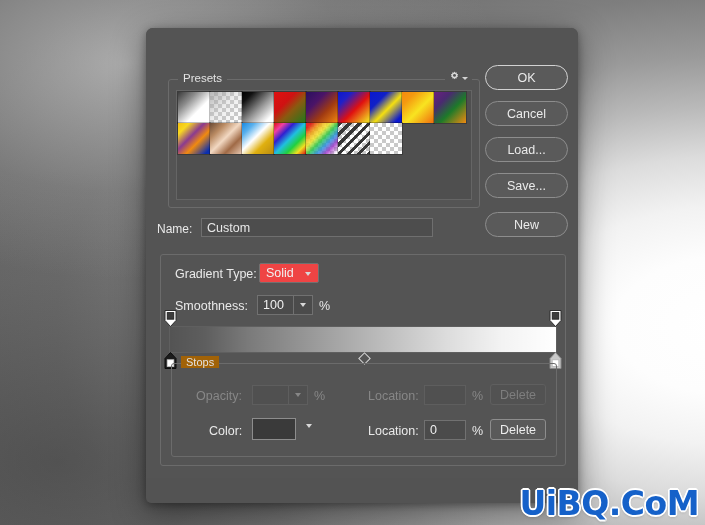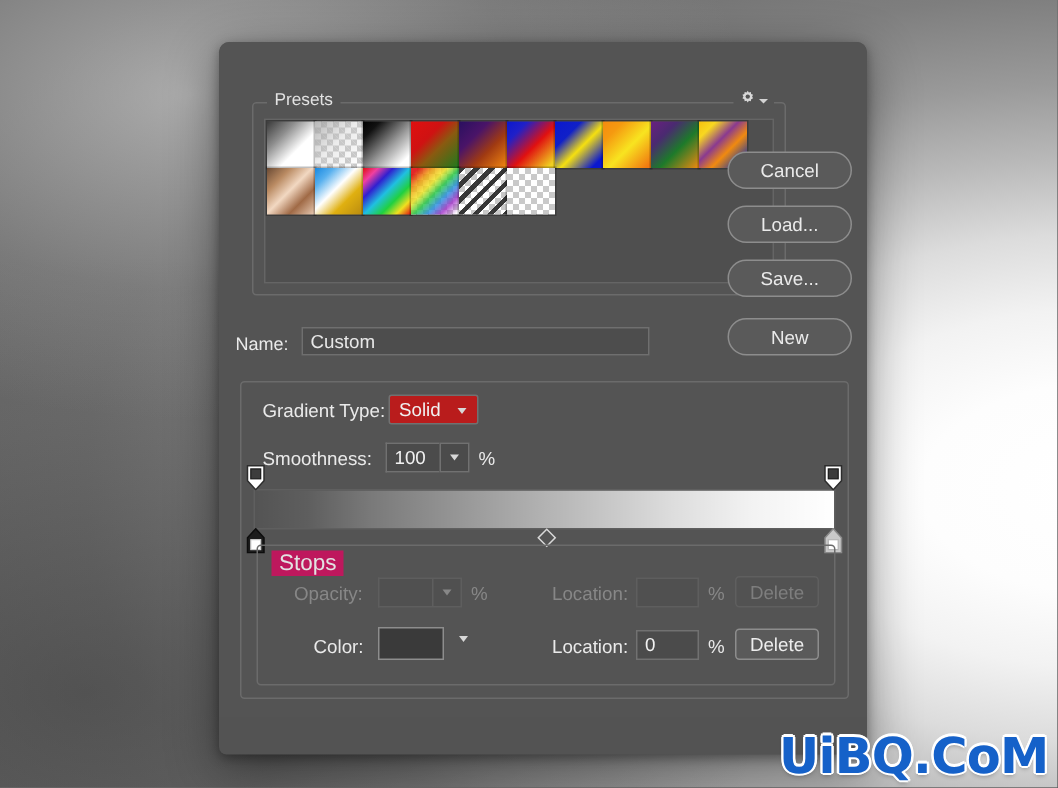--- a/index.html
+++ b/index.html
@@ -97,24 +97,23 @@
     top: -8px;
     left: 9px;
     background: #545454;
     padding: 0 5px;
     font-size: 11.5px;
     color: #e2e2e2;
   }
 
   #presets-group {
     left: 22px;
-    top: 40px;
+    top: 51px;
     width: 310px;
     height: 127px;
-    padding-left: 44px;
   }
   #gear {
     position: absolute;
     right: 7px;
     top: -9px;
     background: #545454;
     padding: 0 4px;
     display: flex;
     align-items: center;
     gap: 2px;
@@ -216,21 +215,21 @@
   .row-label {
     font-size: 12.5px;
     color: #eaeaea;
   }
   .row-label.dim { color: #878787; }
 
   #gtype-label { position: absolute; left: 14px; top: 12px; }
   #gtype-select {
     position: absolute; left: 98px; top: 8px;
     width: 60px; height: 20px;
-    background: #b91c1c;
+    background: #ef4444;
     border: 1px solid #717171;
     border-radius: 2px;
     color: #f0f0f0;
     font-size: 12.5px;
     display: flex; align-items: center;
     padding-left: 6px;
     box-sizing: border-box;
   }
   .caret {
     width: 0; height: 0;
@@ -316,22 +315,22 @@
     position: absolute;
     left: 10px;
     top: 108px;
     width: 384px;
     height: 92px;
     border: 1px solid #6b6b6b;
     border-radius: 3px;
   }
   #stops-legend {
     position: absolute; top: -8px; left: 9px;
-    background: #be185d; padding: 0 5px;
-    font-size: 15px; color: #e2e2e2; margin-top: 11px;
+    background: #a16207; padding: 0 5px;
+    font-size: 11px; color: #e2e2e2;
   }
 
   .fld {
     background: #4b4b4b;
     border: 1px solid #717171;
     box-sizing: border-box;
     position: absolute;
     height: 20px;
     color: #f0f0f0;
     font-size: 12.5px;
@@ -439,20 +438,21 @@
             <div class="swatch checker">
               <div class="over" style="background: repeating-linear-gradient(135deg, rgba(40, 40, 40, 0.92) 0px, rgba(40, 40, 40, 0.92) 3px, rgba(255, 255, 255, 0) 3px, rgba(255, 255, 255, 0) 7px);"></div>
             </div>
             <div class="swatch checker">
               <div class="over" style="background: linear-gradient(135deg, rgba(255, 255, 255, 0.02) 0%, rgba(255, 255, 255, 0.02) 100%);"></div>
             </div>
           </div>
       </div>
     </div>
 
+    <div class="btn primary" style="top:37px">OK</div>
     <div class="btn" style="top:73px">Cancel</div>
     <div class="btn" style="top:109px">Load...</div>
     <div class="btn" style="top:145px">Save...</div>
     <div class="btn" style="top:184px">New</div>
 
     <div id="name-label">Name:</div>
     <input id="name-field" type="text" value="Custom" style="">
 
     <div class="group" id="grad-group">
 

